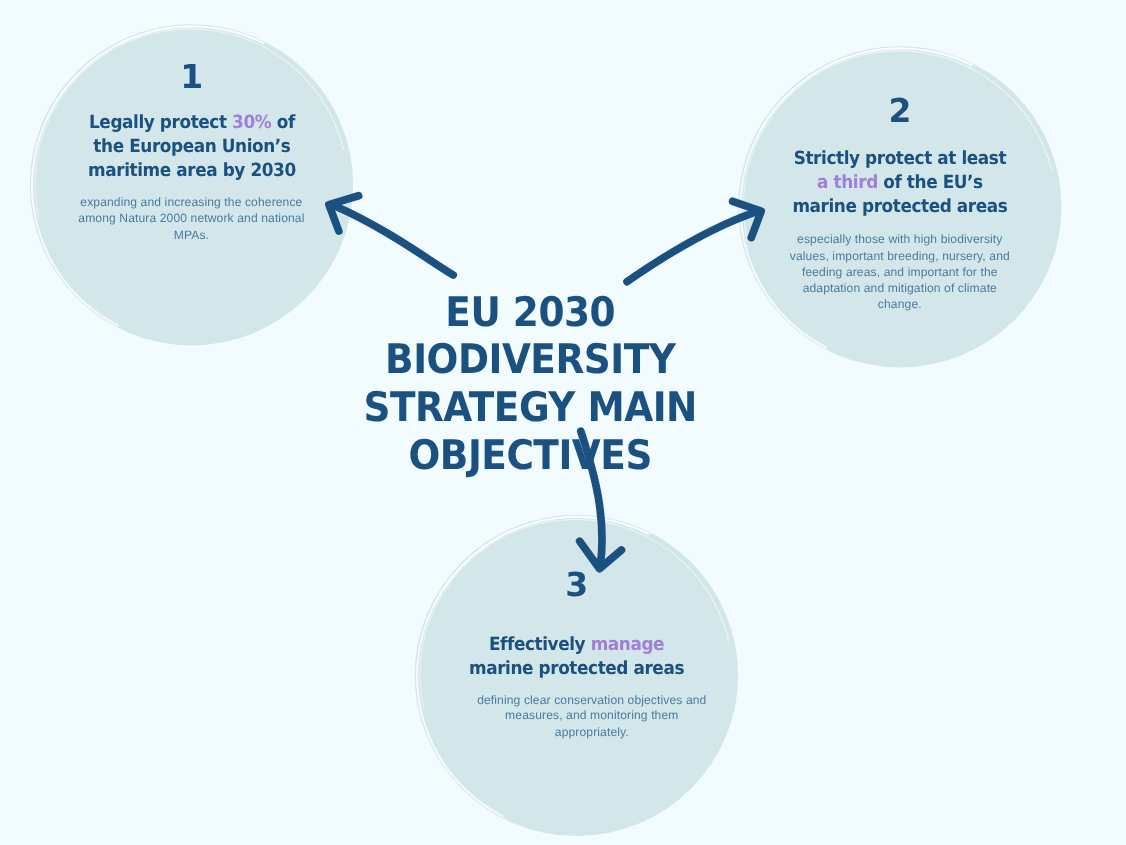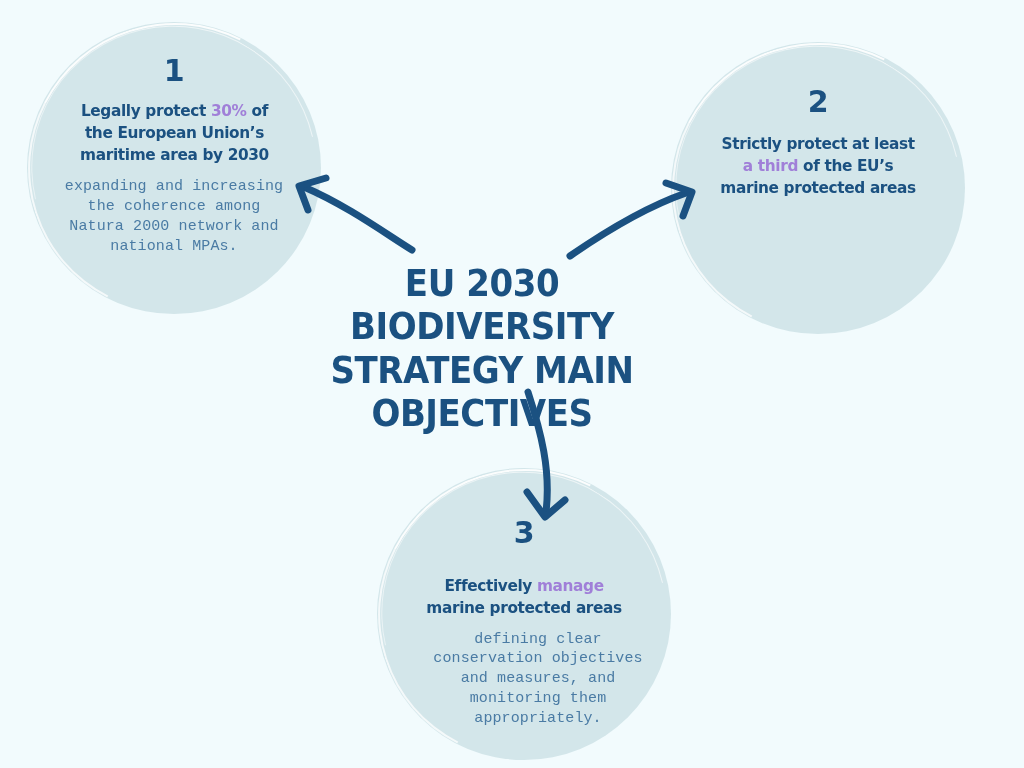--- a/index.html
+++ b/index.html
@@ -81,22 +81,22 @@
     font-weight: bold;
     font-size: 16.5px;
     line-height: 1.32;
     letter-spacing: -0.4px;
     transform: scaleX(0.93);
   }
   .headline .accent { color: #a07fd8; }
 
   .body-text {
     color: #4a7ba4;
-    font-family: Liberation Mono, monospace;
-    font-size: 15px;
+    font-family: Liberation Sans, sans-serif;
+    font-size: 11px;
     line-height: 1.33;
     letter-spacing: 0.1px;
   }
 
   
   #node1 { left: 27px;  top: 22px;  width: 294px; height: 292px; }
   #node2 { left: 671px; top: 42px;  width: 294px; height: 292px; }
   #node3 { left: 377px; top: 468px; width: 294px; height: 292px; }
 
   #node1 .node-inner { padding-top: 34px; }
@@ -156,20 +156,21 @@
 
   <div class="node" id="node2">
     <div class="brush"></div>
     <div class="node-inner">
       <div class="num">2</div>
       <div class="headline">
         <span>Strictly protect at least</span><br>
         <span class="accent">a third</span><span> of the EU’s</span><br>
         <span>marine protected areas</span>
       </div>
+      <div class="body-text">especially those with high biodiversity values, important breeding, nursery, and feeding areas, and important for the adaptation and mitigation of climate change.</div>
     </div>
   </div>
 
   <div class="node" id="node3">
     <div class="brush"></div>
     <div class="node-inner">
       <div class="num">3</div>
       <div class="headline">
         <span>Effectively </span><span class="accent">manage</span><br>
         <span>marine protected areas</span>

